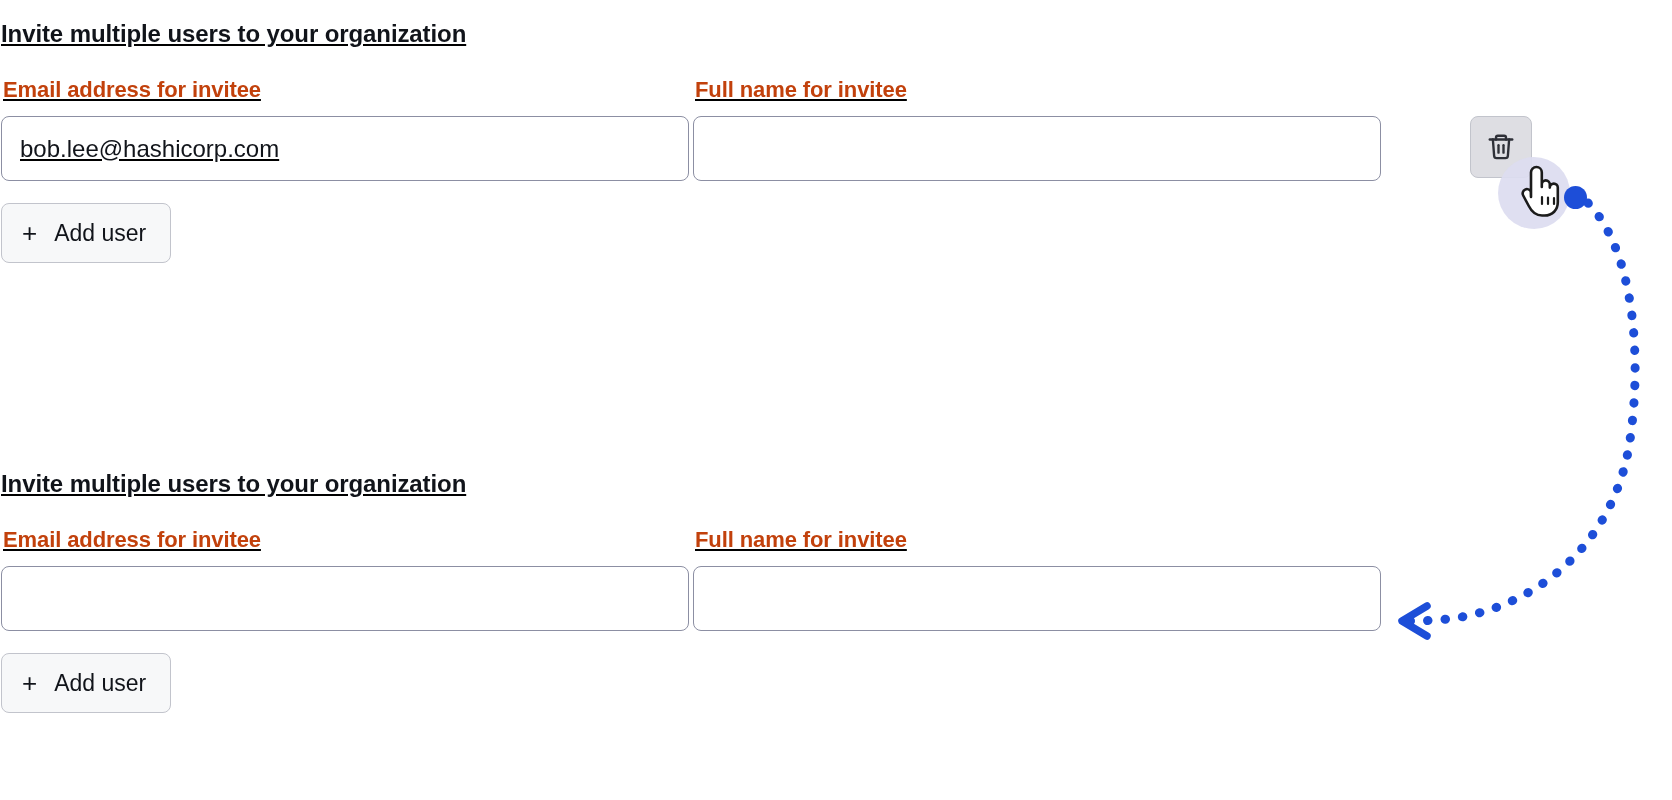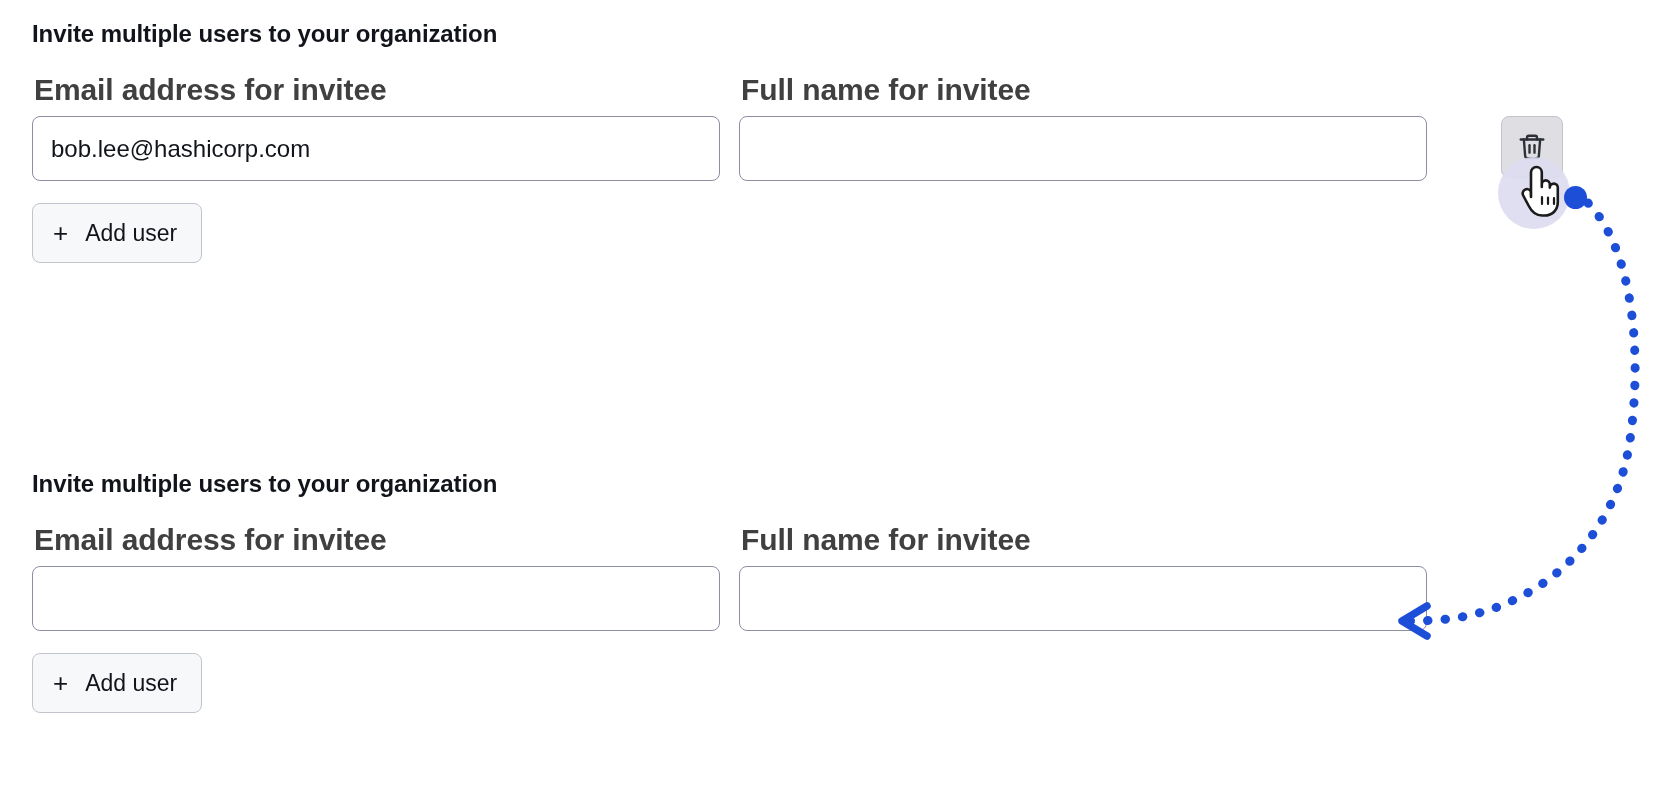--- a/index.html
+++ b/index.html
@@ -15,22 +15,23 @@
     position: relative;
     width: 1672px;
     height: 800px;
     background: #ffffff;
     overflow: hidden;
   }
 
   
   .section {
     position: absolute;
-    left: 32px;
+    left: 1px;
     width: 1640px;
+    text-decoration: underline;
   }
   #section-1 { top: 18px; }
   #section-2 { top: 468px; }
 
   .section-heading {
     font-size: 24px;
     font-weight: bold;
     color: #11141a;
     letter-spacing: -0.1px;
     line-height: 32px;
@@ -39,27 +40,27 @@
   }
 
   .field-row {
     position: relative;
     margin-top: 26px;
     display: flex;
     align-items: flex-start;
   }
 
   .field-col-email { width: 688px; flex: 0 0 auto; }
-  .field-col-name  { width: 688px; flex: 0 0 auto; margin-left: 19px; }
+  .field-col-name  { width: 688px; flex: 0 0 auto; margin-left: 4px; }
 
   .field-label {
     display: block;
-    font-size: 30px;
+    font-size: 22px;
     font-weight: bold;
-    color: #404040;
+    color: #c2410c;
     line-height: 28px;
     margin: 0 0 12px 2px;
     letter-spacing: -0.1px;
   }
 
   .text-input {
     display: block;
     box-sizing: border-box;
     width: 100%;
     height: 65px;

